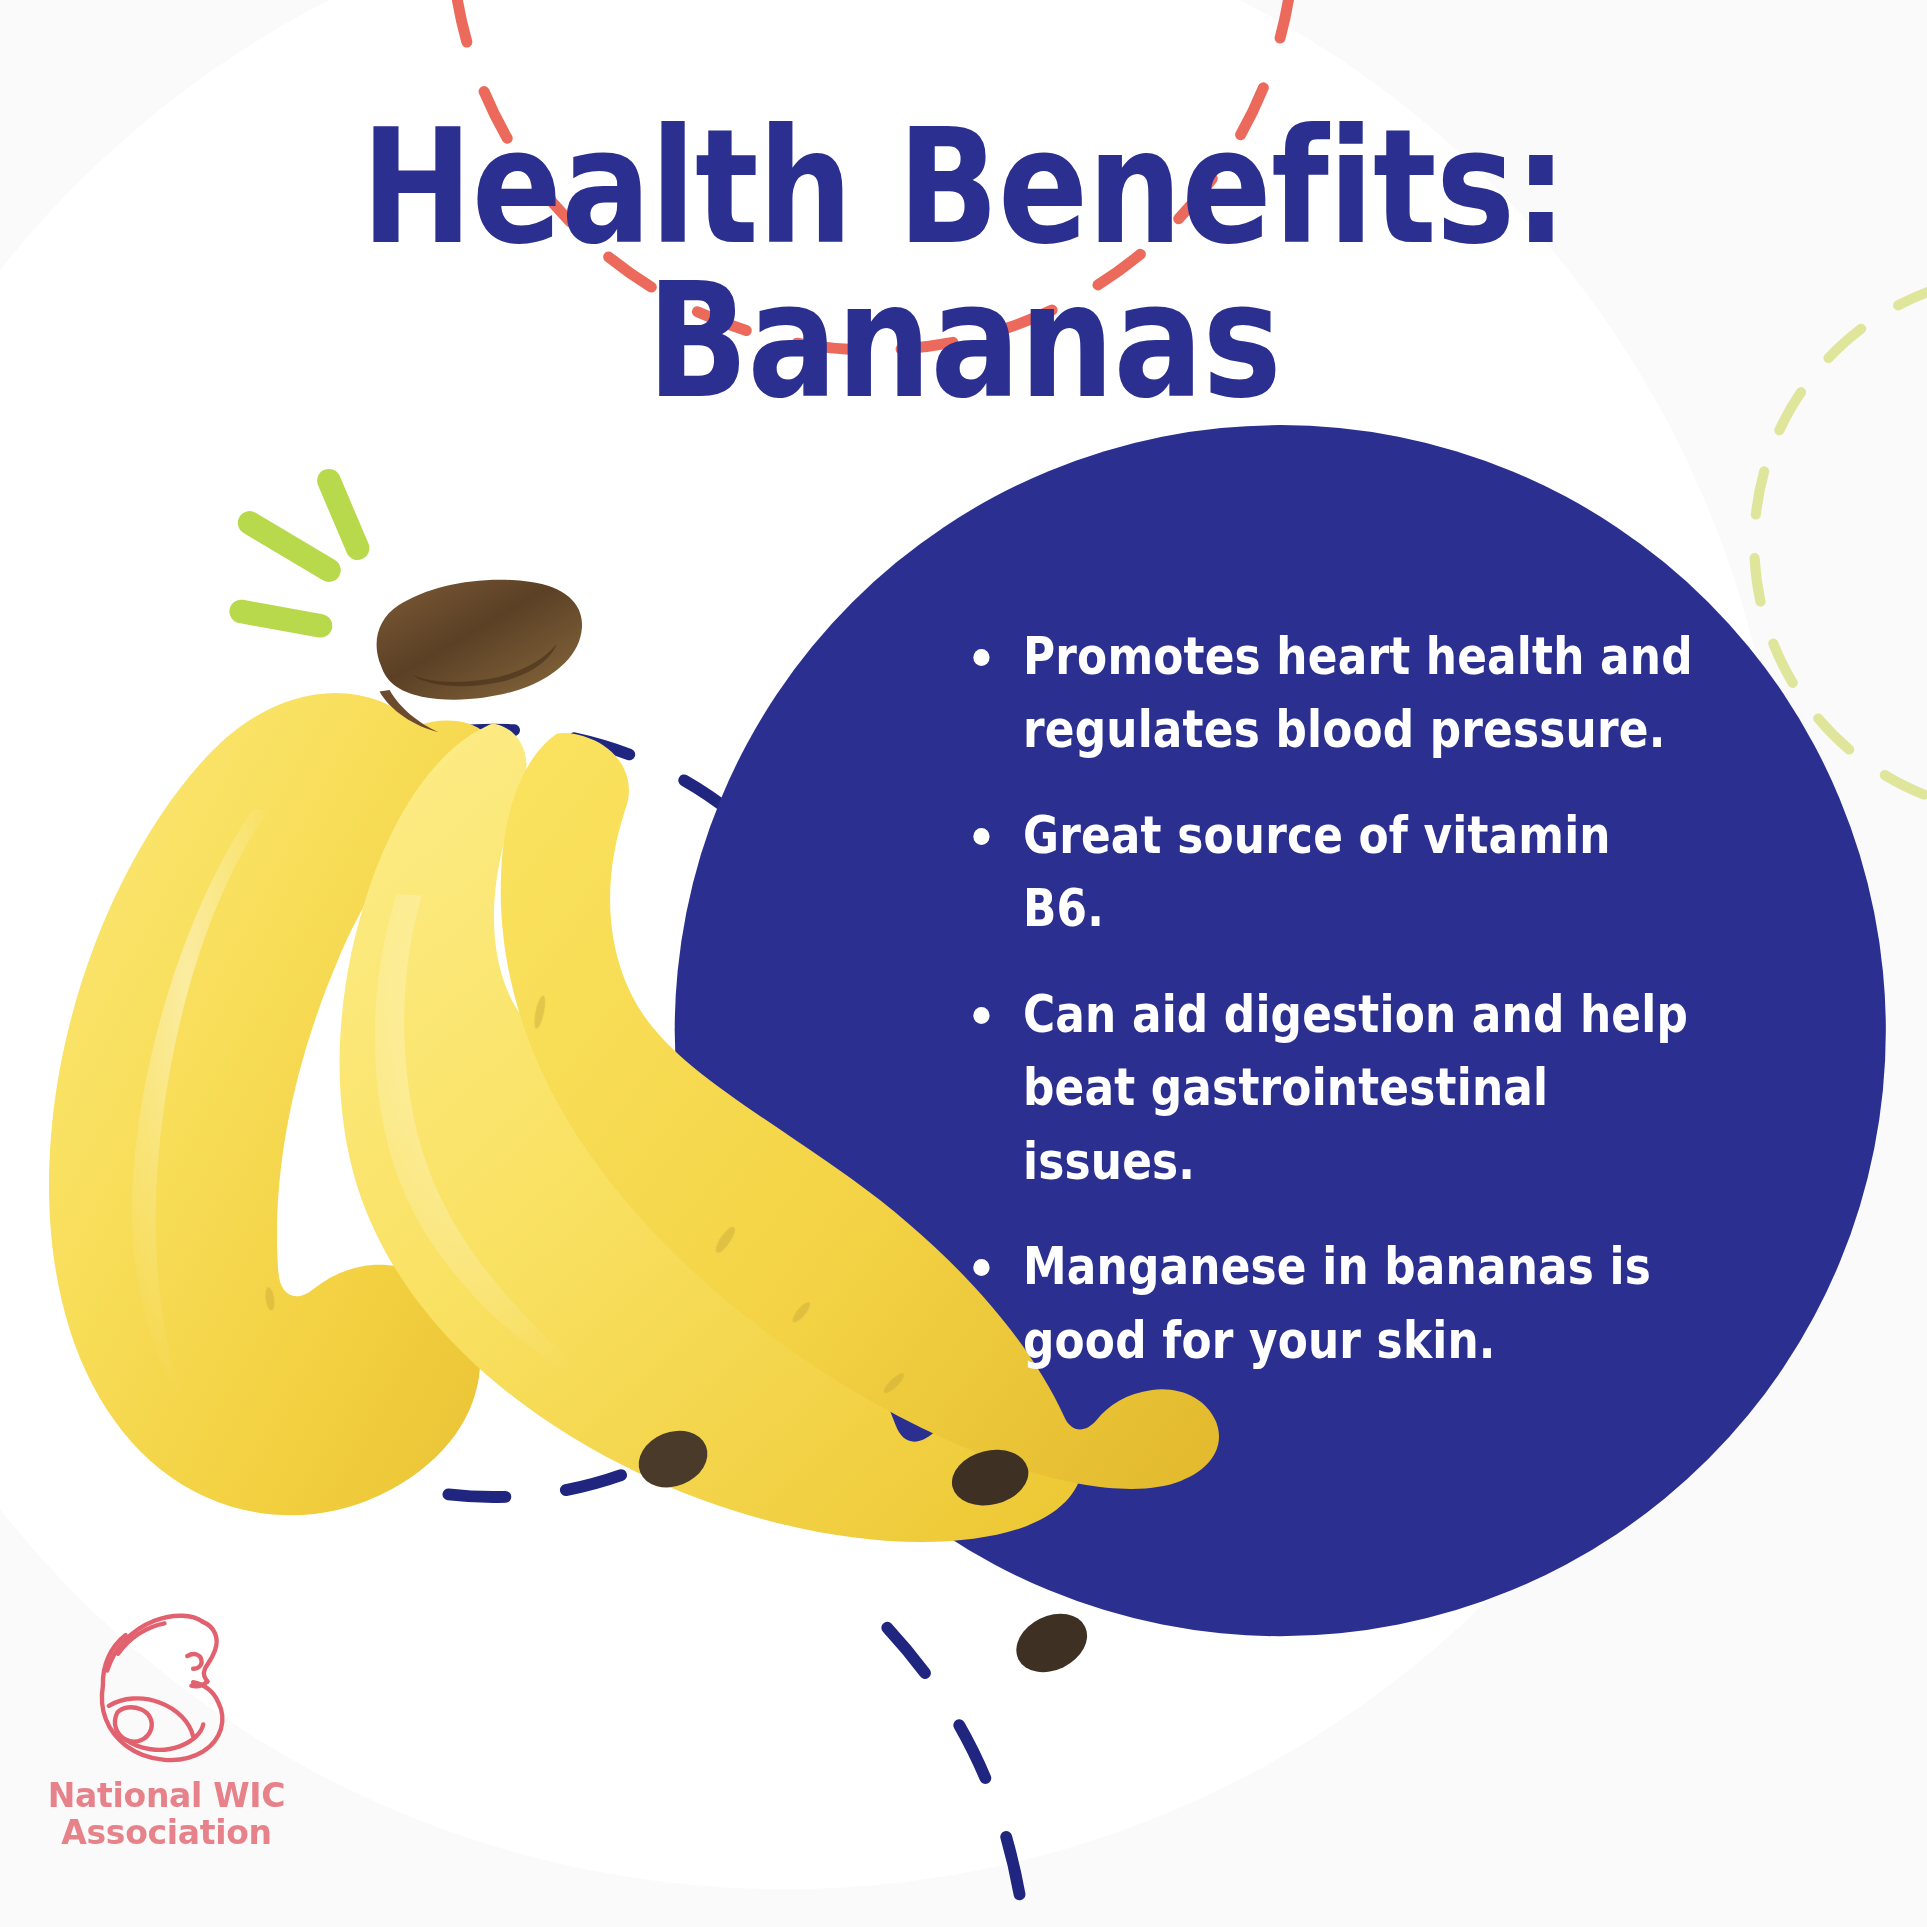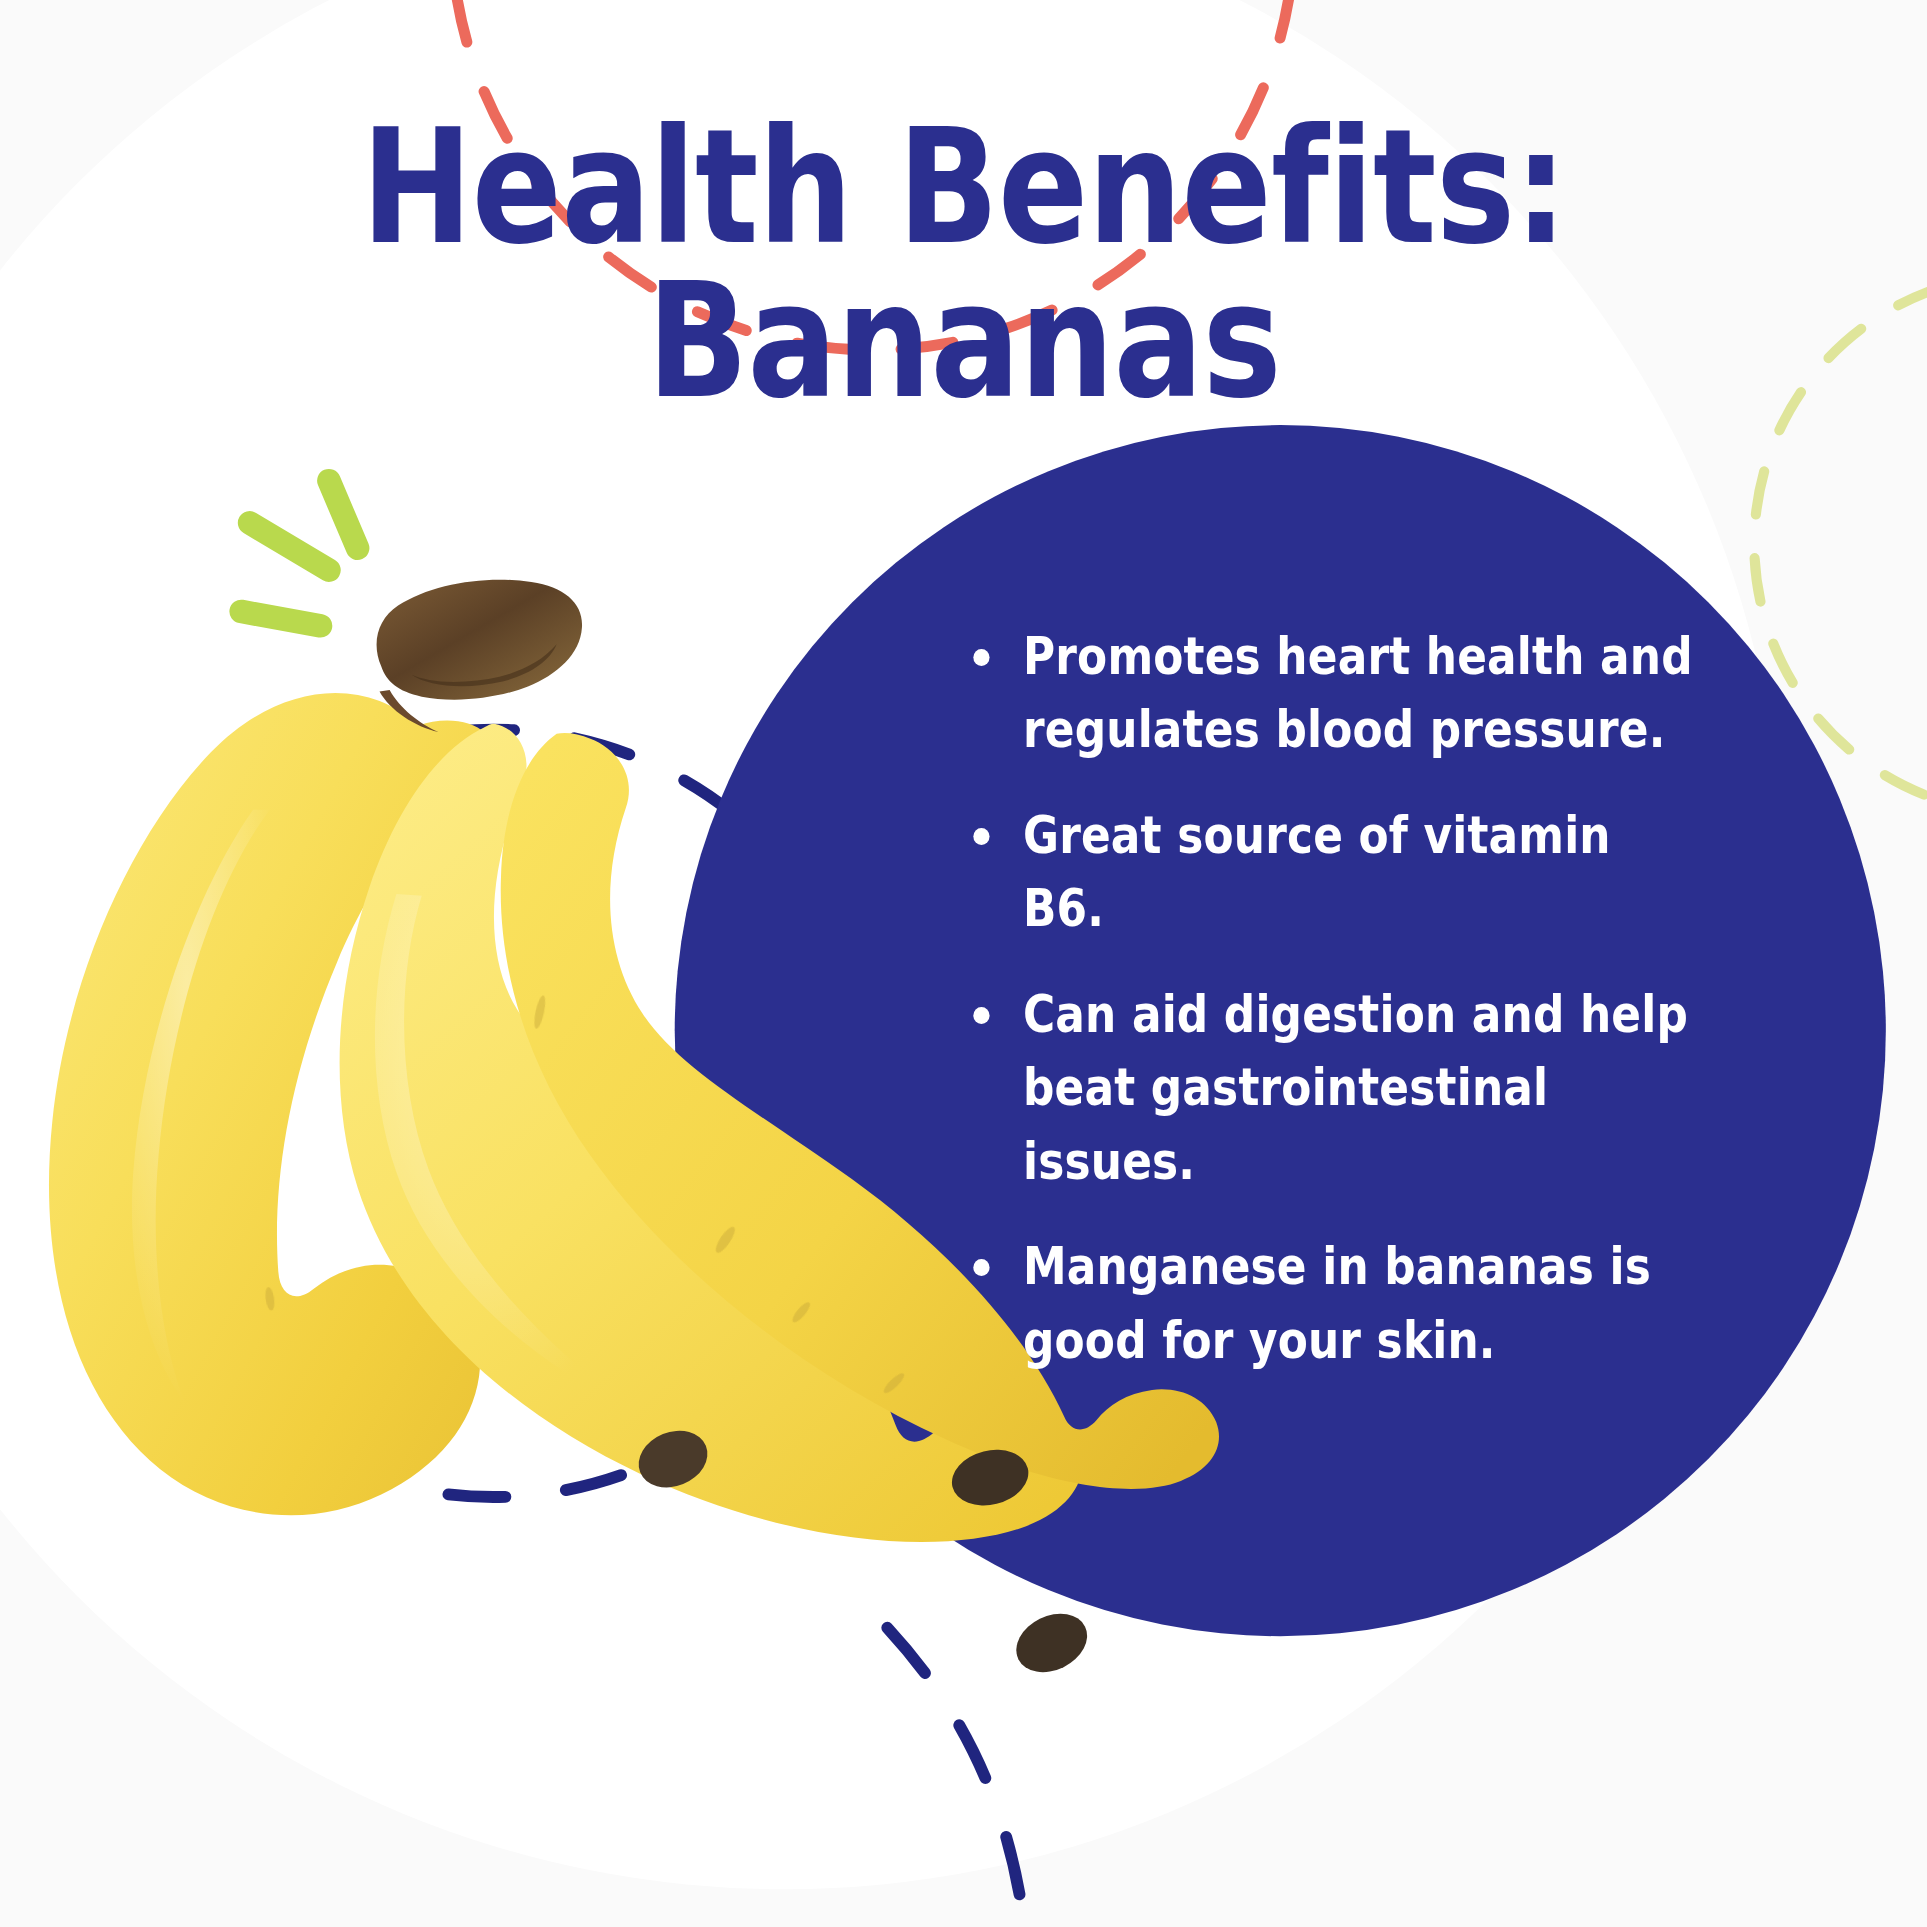--- a/index.html
+++ b/index.html
@@ -240,15 +240,45 @@
         <span class="dot"></span>
         <span>Can aid digestion and help beat gastrointestinal issues.</span>
       </li>
       <li>
         <span class="dot"></span>
         <span>Manganese in bananas is good for your skin.</span>
       </li>
     </ul>
   </div>
 
+  <div id="wic-logo">
+    <svg class="mark" width="194" height="177" viewBox="0 0 230 210">
+      <g fill="none" stroke="#e2616e" stroke-width="5.2" stroke-linecap="round" stroke-linejoin="round">
+
+        <path d="M44 86 C52 60 72 38 100 27 C124 18 146 20 157 28"></path>
+        <path d="M57 66 C70 48 90 34 112 30"></path>
+        <path d="M39 104 C38 80 48 58 66 44"></path>
+
+        <path d="M157 28 C172 34 177 48 172 62 C168 73 163 78 160 84
+                 C157 91 160 95 163 99"></path>
+        <path d="M163 99 C158 104 150 106 144 104"></path>
+
+        <path d="M39 104 C34 132 44 158 66 175 C92 195 132 198 158 182
+                 C180 168 186 144 176 124 C170 110 158 102 146 100"></path>
+
+        <path d="M46 128 C62 118 86 116 106 124 C128 132 142 148 146 164"></path>
+
+        <path d="M56 136 C50 148 54 162 66 168 C78 174 92 168 96 156
+                 C99 146 94 136 84 132 C74 128 62 129 56 136"></path>
+
+        <path d="M66 168 C82 180 108 184 130 176 C146 170 156 160 158 150"></path>
+
+        <path d="M139 69 C147 64 155 67 156 74 C157 80 152 84 146 84"></path>
+      </g>
+    </svg>
+    <span class="logo-text">
+      <span>National WIC</span>
+      <span>Association</span>
+    </span>
+  </div>
 
 </div>
 
 
 </body></html>

